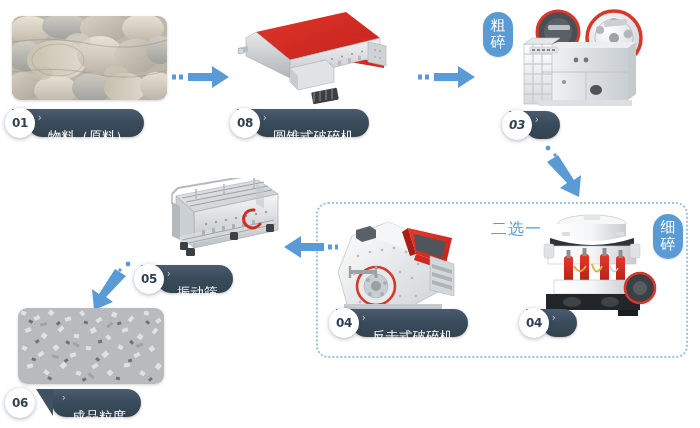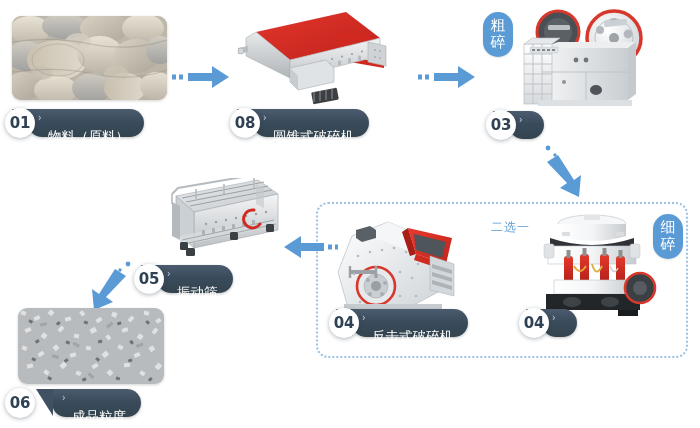--- a/index.html
+++ b/index.html
@@ -23,21 +23,21 @@
 
   
   .step{position:absolute;height:30px;display:flex;align-items:center;}
   .step-num{
     position:relative;z-index:3;
     width:30px;height:30px;border-radius:50%;
     background:#ffffff;
     box-shadow:0 1px 4px rgba(40,55,70,.38);
     display:flex;align-items:center;justify-content:center;
     font-family:"DejaVu Sans","Liberation Sans",sans-serif;
-    font-weight:bold;font-size:15px;color:#2f4154;
+    font-weight:bold;font-size:12px;color:#2f4154;
     letter-spacing:-0.3px;
     flex:0 0 auto;
   }
   .step-pill{
     position:relative;z-index:2;
     margin-left:-7px;
     height:28px;
     display:flex;align-items:center;
     padding:0 15px 0 20px;
     border-radius:0 14px 14px 14px;
@@ -90,21 +90,21 @@
     position:absolute;
     border:2px dotted #9cc3e5;
     border-radius:12px;
     background:transparent;
   }
 
   
   .choose-note{
     position:absolute;
     color:#5b9bd5;
-    font-size:12px;
+    font-size:16px;
     letter-spacing:1px;
     white-space:nowrap;
   }
 
   
   .machine{position:absolute;}
   .machine svg{display:block;width:100%;height:100%;}
 </style>
 </head>
 <body>
@@ -328,21 +328,21 @@
       <line x1="24" y1="68" x2="110" y2="68" stroke="#bfc4c8" stroke-width="1"></line>
       <line x1="68" y1="68" x2="68" y2="96" stroke="#bfc4c8" stroke-width="1"></line>
       <circle cx="58" cy="56" r="2.4" fill="#6e757b"></circle>
       <circle cx="68" cy="56" r="2.4" fill="#6e757b"></circle>
       <circle cx="46" cy="78" r="2" fill="#8d9399"></circle>
       <ellipse cx="78" cy="86" rx="6" ry="5" fill="#4e5459"></ellipse>
 
       <path d="M20 96 H114 V102 H20 Z" fill="#dde0e3"></path>
     </svg>
   </div>
-  <div class="step" style="left:486px;top:110px;">
+  <div class="step" style="left:502px;top:110px;font-style:italic;">
     <div class="step-num">03</div>
     <div class="step-pill">
       <span class="step-chev">›</span>
     </div>
   </div>
 
   <div class="arrow" style="left:534px;top:142px;">
     <svg width="56" height="62" viewBox="0 0 56 62">
       <circle cx="14" cy="6" r="2.4" fill="#5b9bd5"></circle>
       <circle cx="21" cy="13" r="1.7" fill="#5b9bd5"></circle>

